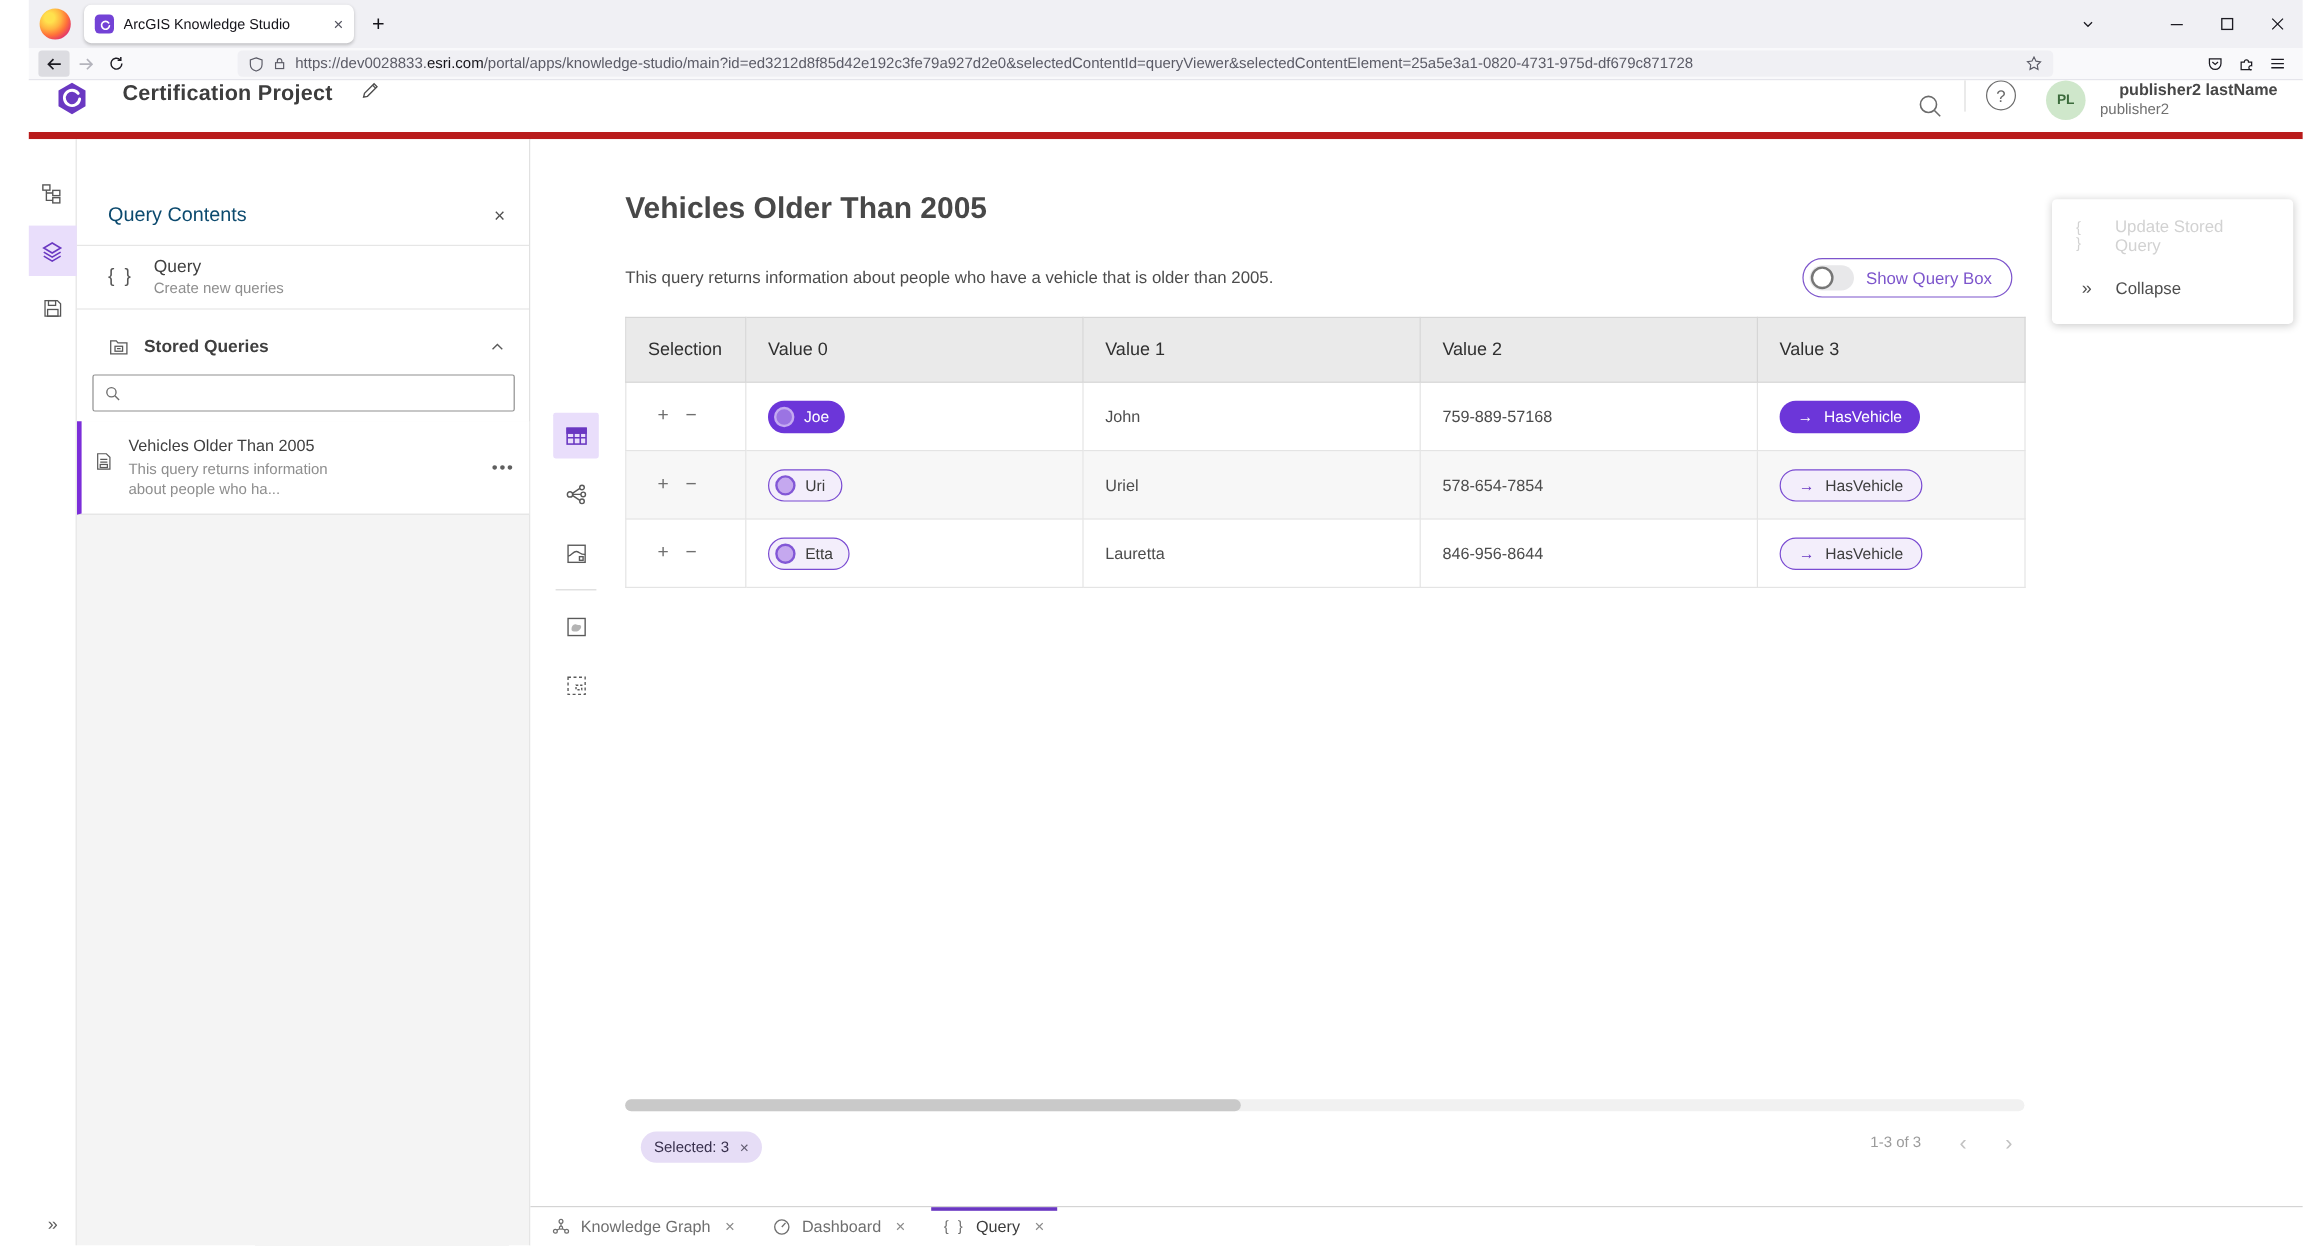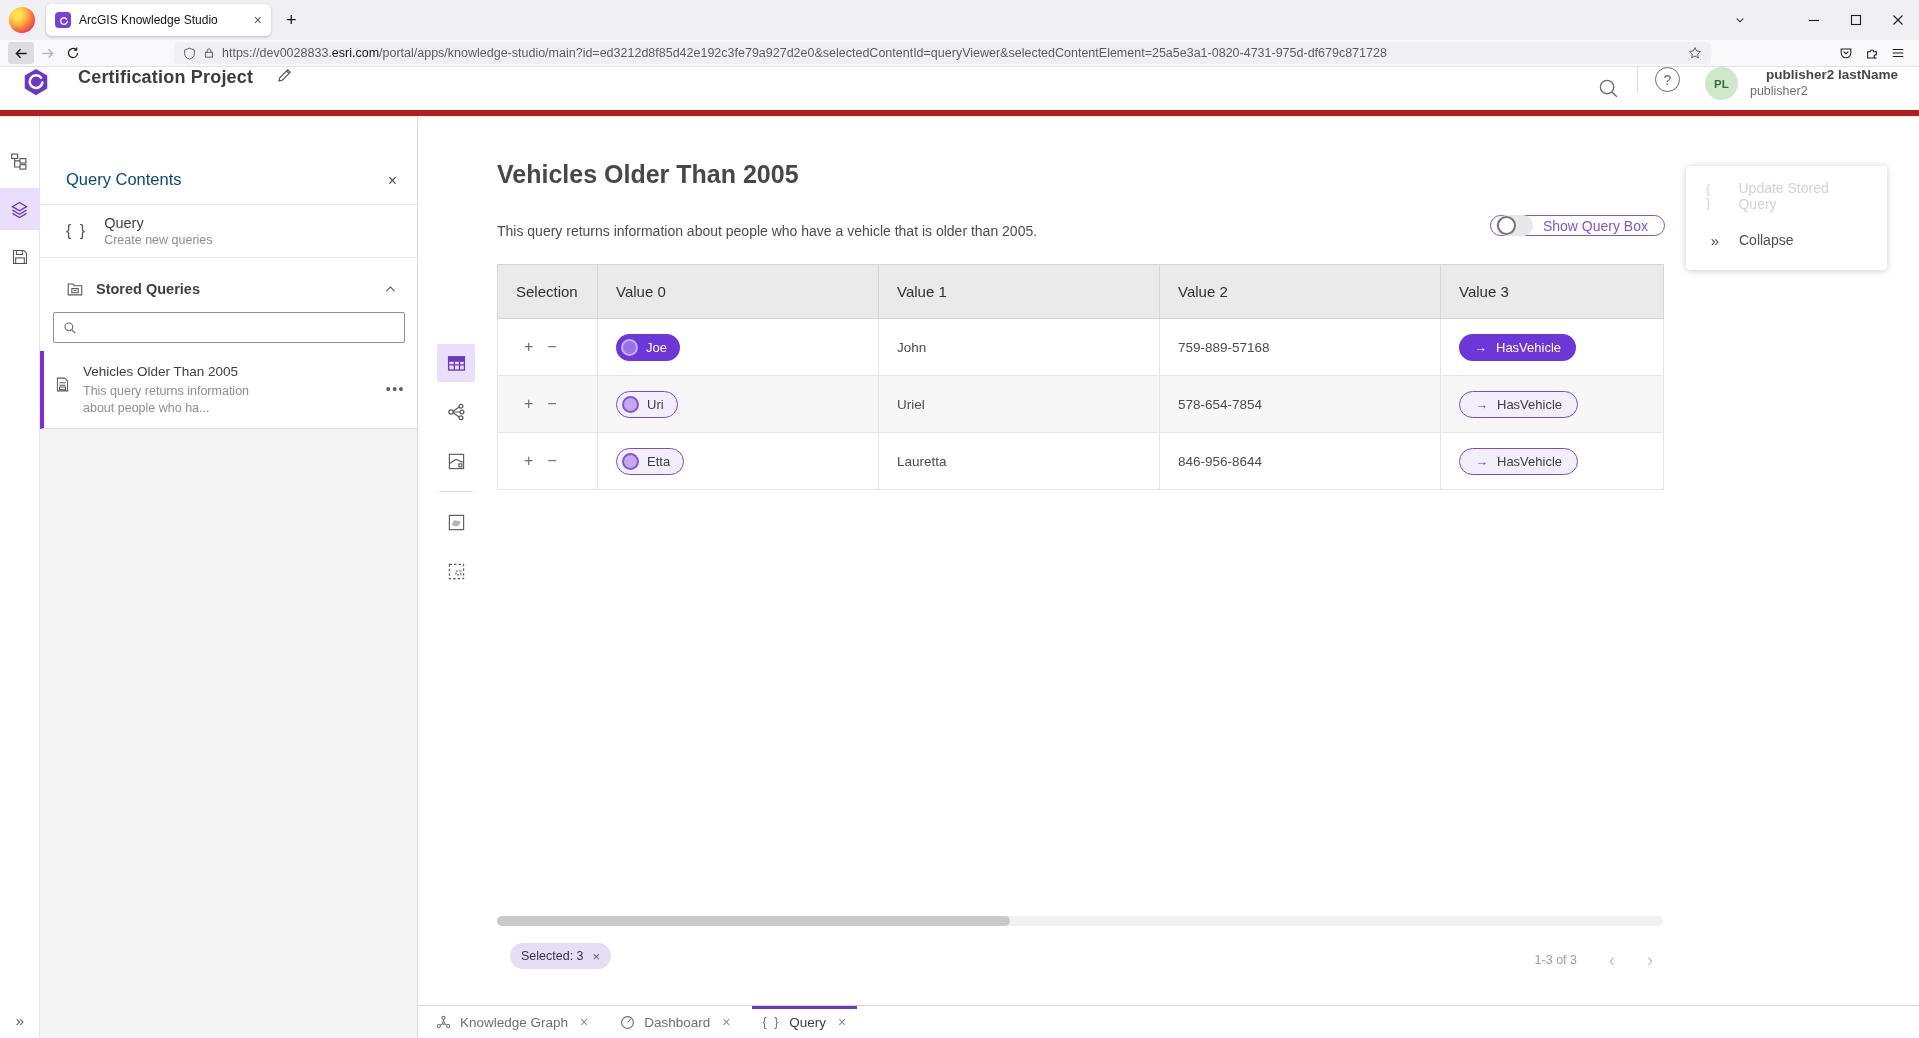--- a/index.html
+++ b/index.html
@@ -1,17 +1,17 @@
 <!DOCTYPE html>
 <html><head>
 <meta charset="utf-8">
 <style>
   * { box-sizing: border-box; margin:0; padding:0; }
   body { font-family:"Liberation Sans", sans-serif; background:#fff; }
-  .screen { position:relative; width:1919px; height:1038px; overflow:hidden; background:#fff; }
+  .screen { position:relative; width:1919px; height:1038px; overflow:hidden; background:#fff;padding-left:24px; }
 
   
   .tabstrip { height:40px; background:#f0f0f4; display:flex; align-items:center; }
   .ffview { width:26px; height:26px; border-radius:50%; margin-left:9px;
     background:radial-gradient(circle at 32% 30%, #ffe14d 0 16%, #ffb340 38%, #ff7139 58%, #e0316e 80%, #a5297a 100%); }
   .btab { margin-left:11px; width:225px; height:32px; background:#fff; border-radius:6px;
     box-shadow:0 1px 3px rgba(0,0,0,.22); display:flex; align-items:center; gap:8px; padding:0 9px; }
   .favicon { width:16px; height:16px; border-radius:4px; background:#7342d6; display:flex; align-items:center; justify-content:center; flex:none; }
   .btab-title { flex:1; font-size:12px; color:#15141a; white-space:nowrap; overflow:hidden; }
   .btab-close { color:#52525e; font-size:14px; line-height:1; }
@@ -74,21 +74,21 @@
   .si-text { flex:1; padding-top:2px; }
   .si-title { font-size:13.5px; color:#3f3f3f; margin-bottom:4px; }
   .si-desc { font-size:12.5px; color:#8e8e8e; line-height:1.35; max-width:195px; }
   .si-menu { color:#5f5f5f; font-size:14px; letter-spacing:1.5px; align-self:center; }
 
   .rightcol { flex:1; display:flex; flex-direction:column; min-width:0; }
   .main { position:relative; flex:1; background:#fff; }
   .main-title { position:absolute; left:79px; top:44px; font-size:25px; font-weight:600; color:#484848; }
   .main-sub { position:absolute; left:79px; top:107px; font-size:14px; color:#4c4c4c; }
 
-  .toggle { position:absolute; top:99px; right:254px; height:21px; border:1px solid #7d55cc; border-radius:17px;
+  .toggle { position:absolute; top:99px; right:242px; height:33px; border:1px solid #7d55cc; border-radius:17px;
     display:flex; align-items:center; gap:10px; padding:0 16px 0 5px; background:#fff; }
   .switch { width:37px; height:21px; border-radius:11px; background:#e8e8ea; position:relative; flex:none; }
   .knob { position:absolute; left:1px; top:1px; width:19px; height:19px; border-radius:50%; background:#fff; border:2px solid #767676; }
   .toggle-label { font-size:14px; color:#7d55cc; white-space:nowrap; }
 
   .minibar { position:absolute; left:19px; top:228px; width:38px; display:flex; flex-direction:column; align-items:center; gap:11px; }
   .mb-btn { width:38px; height:38px; display:flex; align-items:center; justify-content:center; color:#595959; }
   .mb-btn.active { background:#e9defb; color:#6a38c2; border-radius:2px; }
   .mb-div { width:34px; height:1px; background:#d9d9d9; }
 
@@ -106,21 +106,21 @@
   .pill.outline { background:#f3eefb; border:1px solid #7a4bd2; color:#3d3d3d; }
   .pill.outline .pcirc { background:#c5a8ef; border:2px solid #8257d6; }
   .pcirc { width:17px; height:17px; border-radius:50%; flex:none; }
   .pill.rel { padding:0 15px; gap:9px; }
   .pill.rel.outline .parrow { color:#6a38c2; }
   .parrow { font-size:13px; line-height:1; }
 
   .hscroll { position:absolute; left:79px; top:800px; width:1166px; height:10px; background:#f1f1f1; border-radius:5px; }
   .hthumb { position:absolute; left:0; top:0; width:513px; height:10px; background:#c9c9c9; border-radius:5px; }
 
-  .tfooter { position:absolute; left:79px; top:827px; width:1166px; display:flex; align-items:flex-end; }
+  .tfooter { position:absolute; left:79px; top:827px; width:1166px; display:flex; align-items:flex-start; }
   .selchip { margin-left:13px; height:26px; background:#e6ddf6; border-radius:13px; display:flex; align-items:center; gap:9px; padding:0 11px; font-size:12.5px; color:#38304d; }
   .selchip .x { color:#5f5a6e; font-size:13px; }
   .tf-spacer { flex:1; }
   .pager { display:flex; align-items:center; gap:32px; margin-right:10px; color:#9b9b9b; font-size:12.5px; }
   .pg-chev { color:#c2c2c2; font-size:18px; line-height:1; }
 
   .ctxmenu { position:absolute; left:1268px; top:50px; width:201px; background:#fff; border-radius:4px; box-shadow:0 1px 7px rgba(0,0,0,.2); padding:8px 0; }
   .cm-item { height:44px; display:flex; align-items:center; gap:15px; padding:0 20px; font-size:14px; color:#4e4e4e; }
   .cm-item.disabled { color:#d2d2d2; }
   .cm-icon { width:18px; display:flex; justify-content:center; color:inherit; }

